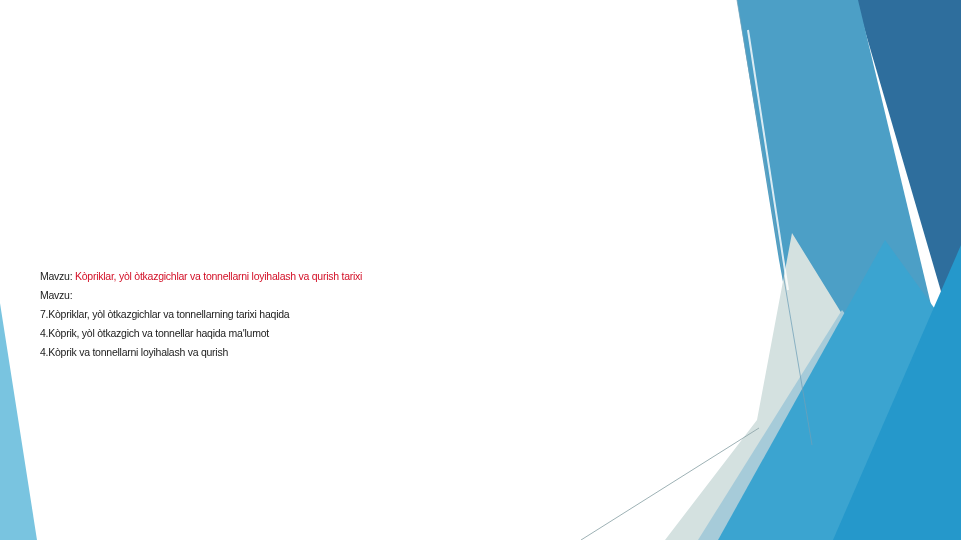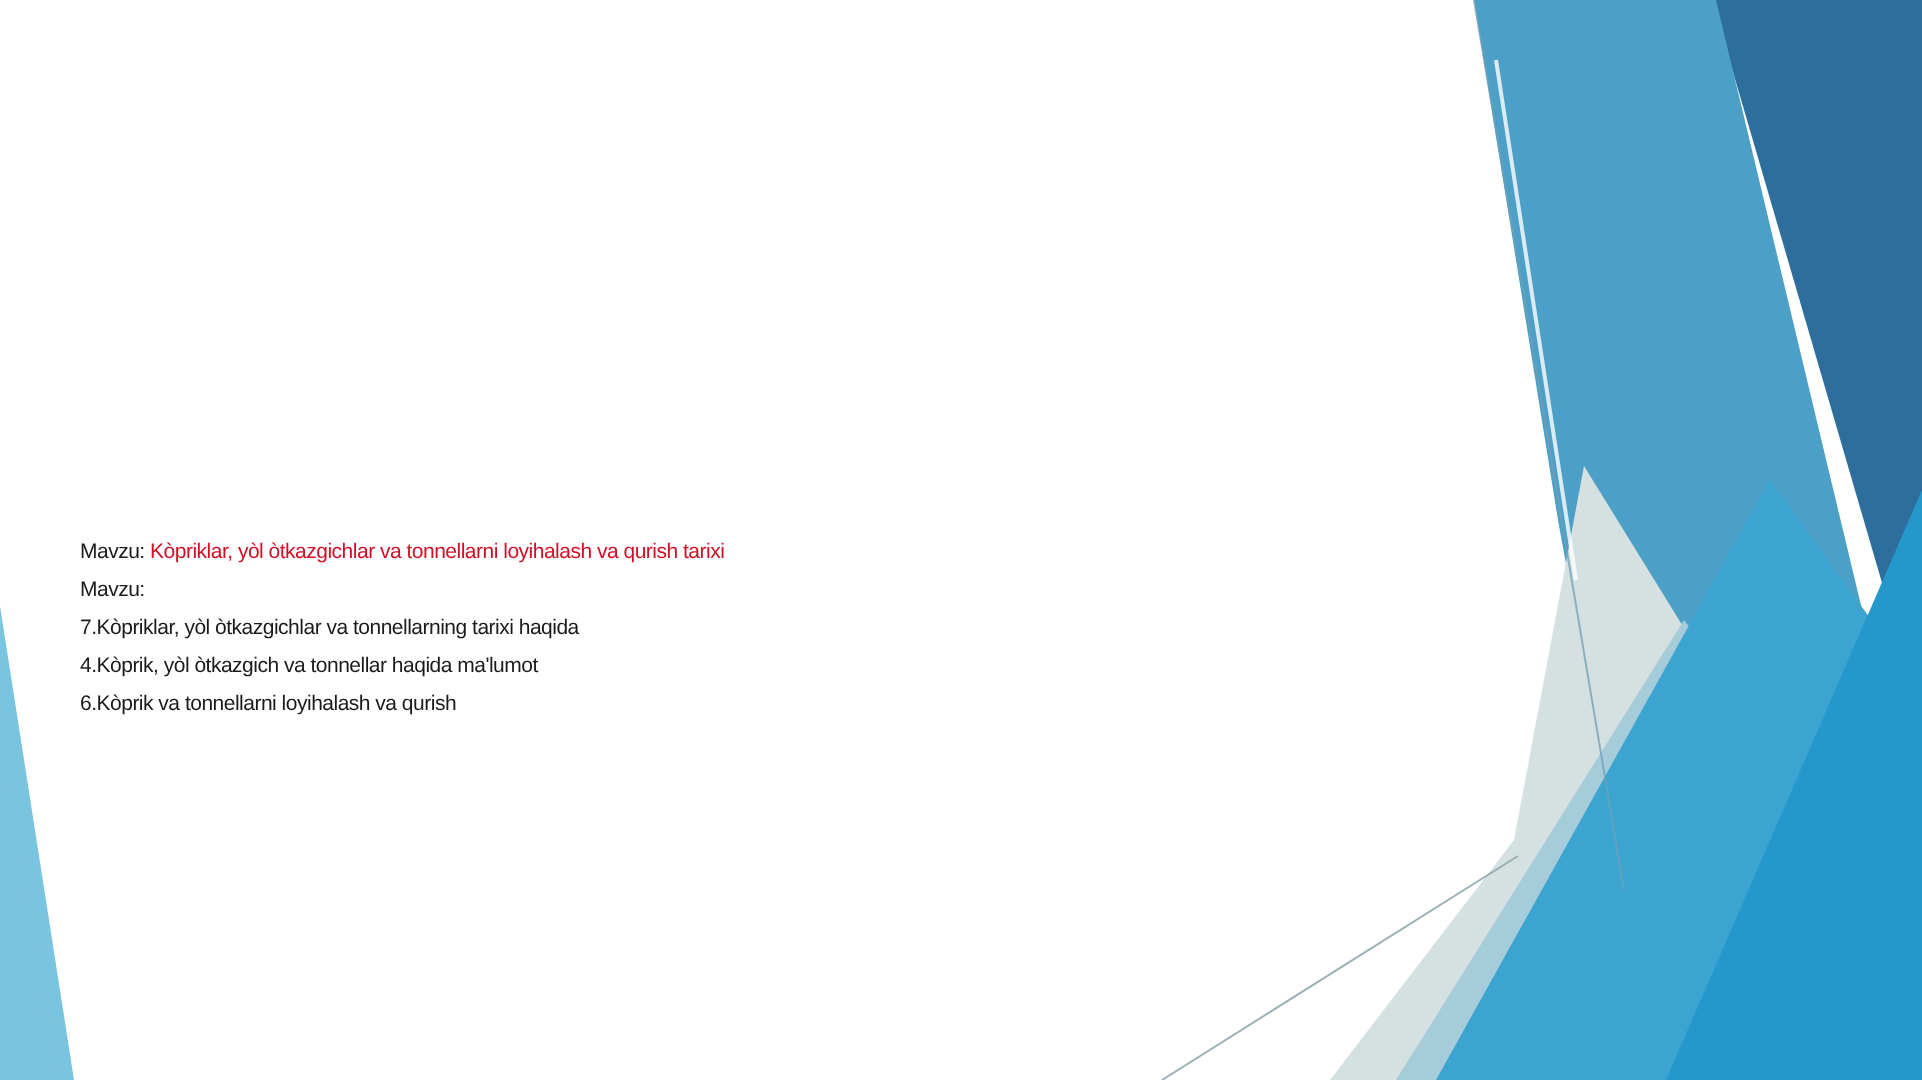--- a/index.html
+++ b/index.html
@@ -55,16 +55,16 @@
     <line class="l-edge" x1="737" y1="0" x2="812" y2="445"></line>
     <line class="l-white" x1="748" y1="30" x2="788" y2="290"></line>
     <line class="l-thin" x1="759" y1="428" x2="581" y2="540"></line>
   </svg>
 
   <div class="text-block">
     <div class="line"><span>Mavzu: </span><span class="topic-red">Kòpriklar, yòl òtkazgichlar va tonnellarni loyihalash va qurish tarixi</span></div>
     <div class="line">Mavzu:</div>
     <div class="line">7.Kòpriklar, yòl òtkazgichlar va tonnellarning tarixi haqida</div>
     <div class="line">4.Kòprik, yòl òtkazgich va tonnellar haqida ma'lumot</div>
-    <div class="line">6.Kòprik va tonnellarni loyihalash va qurish</div>
+    <div class="line">4.Kòprik va tonnellarni loyihalash va qurish</div>
   </div>
 
 </div>
 
 </body></html>

